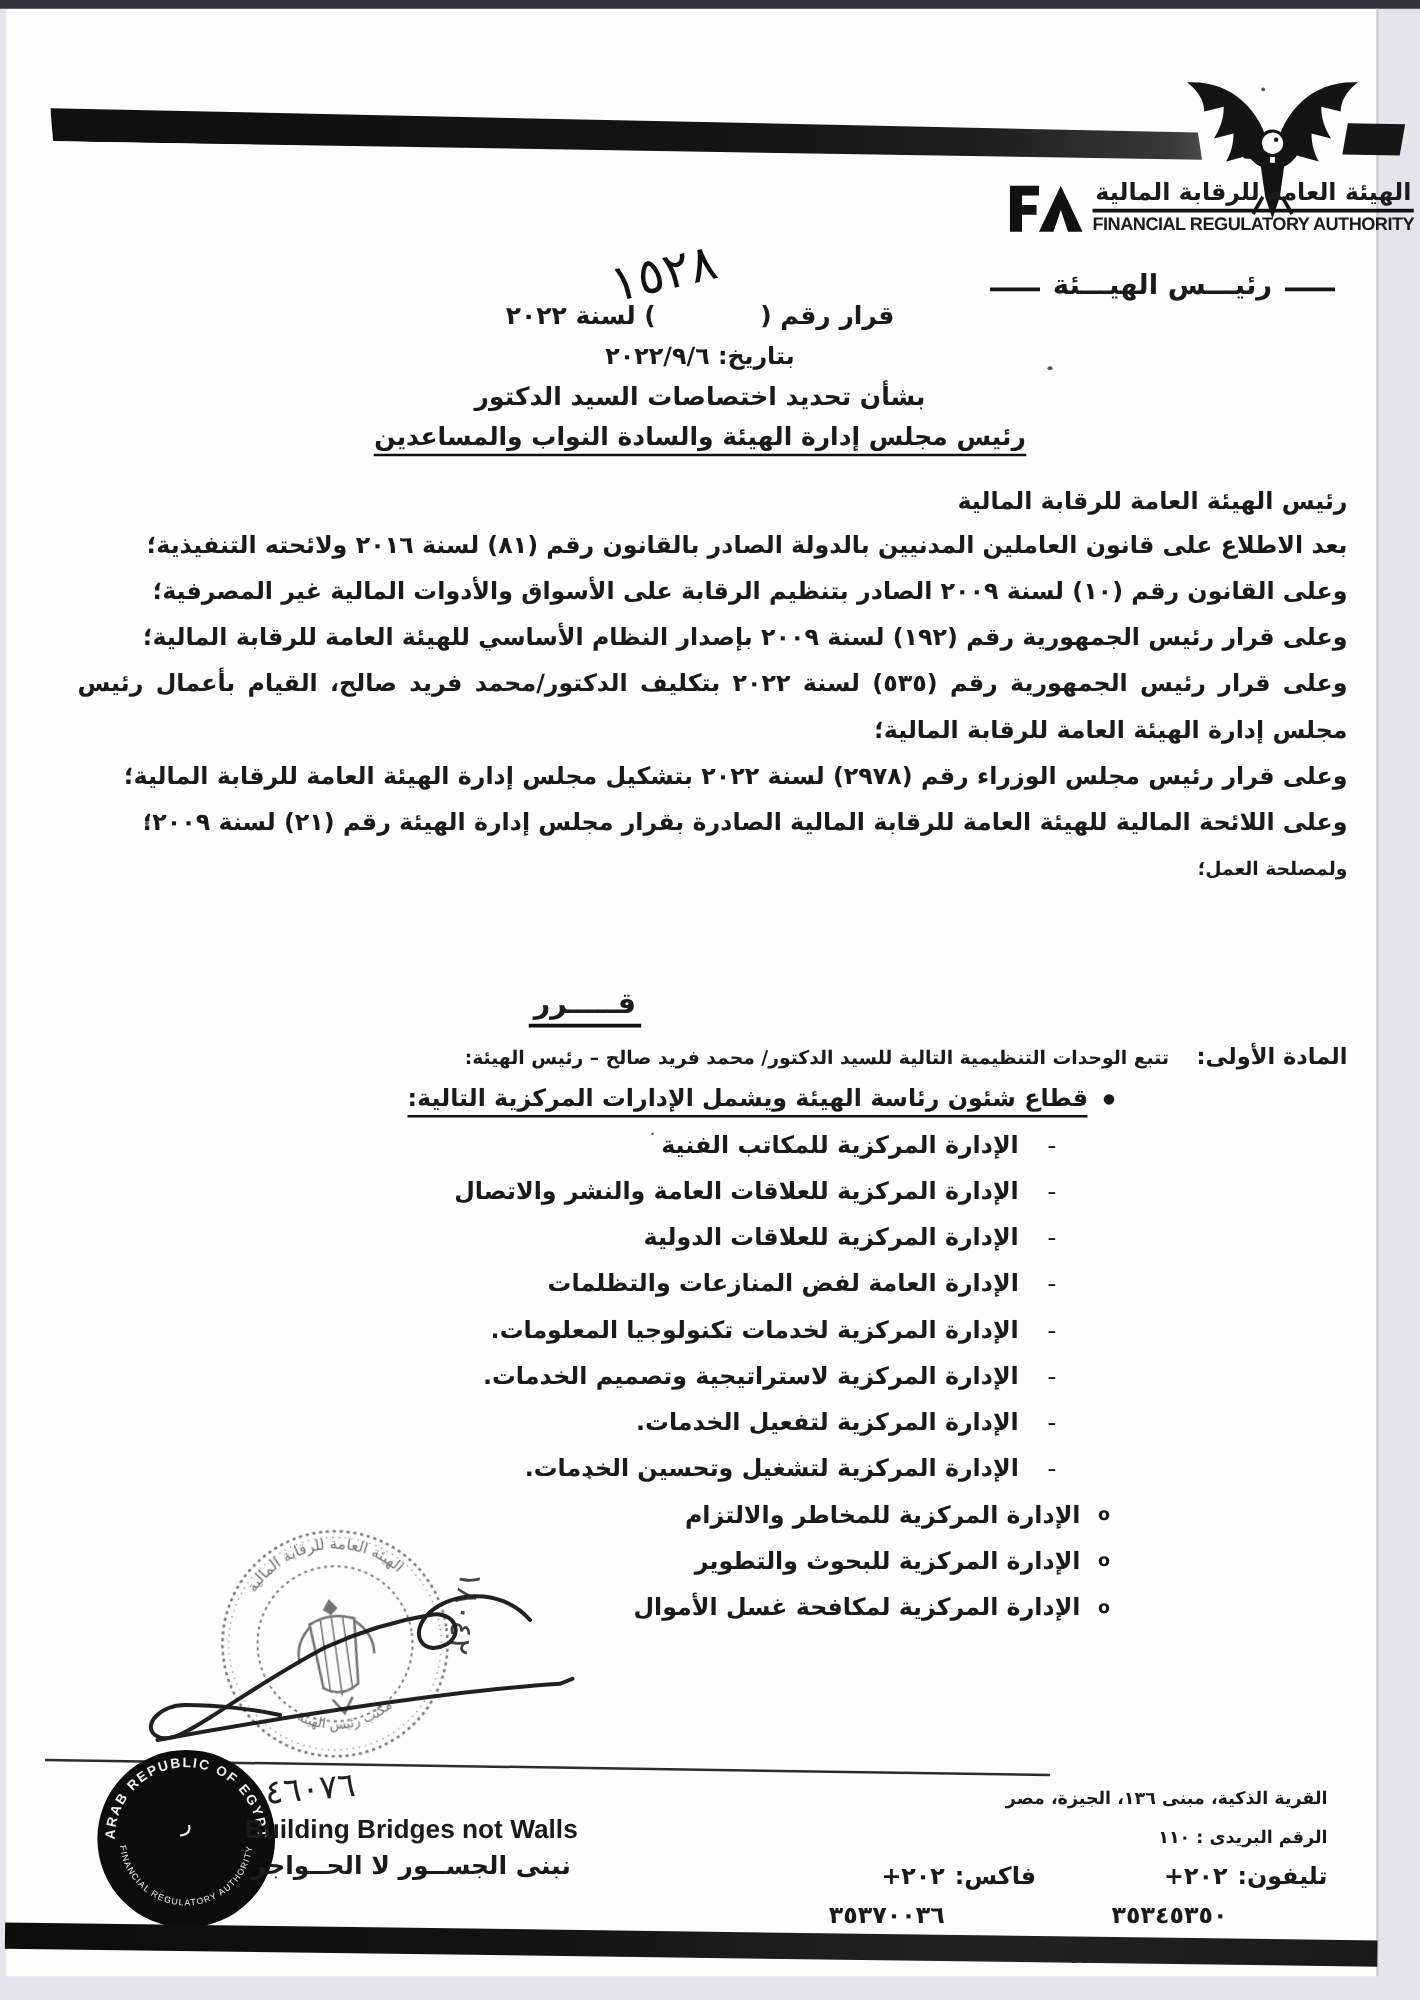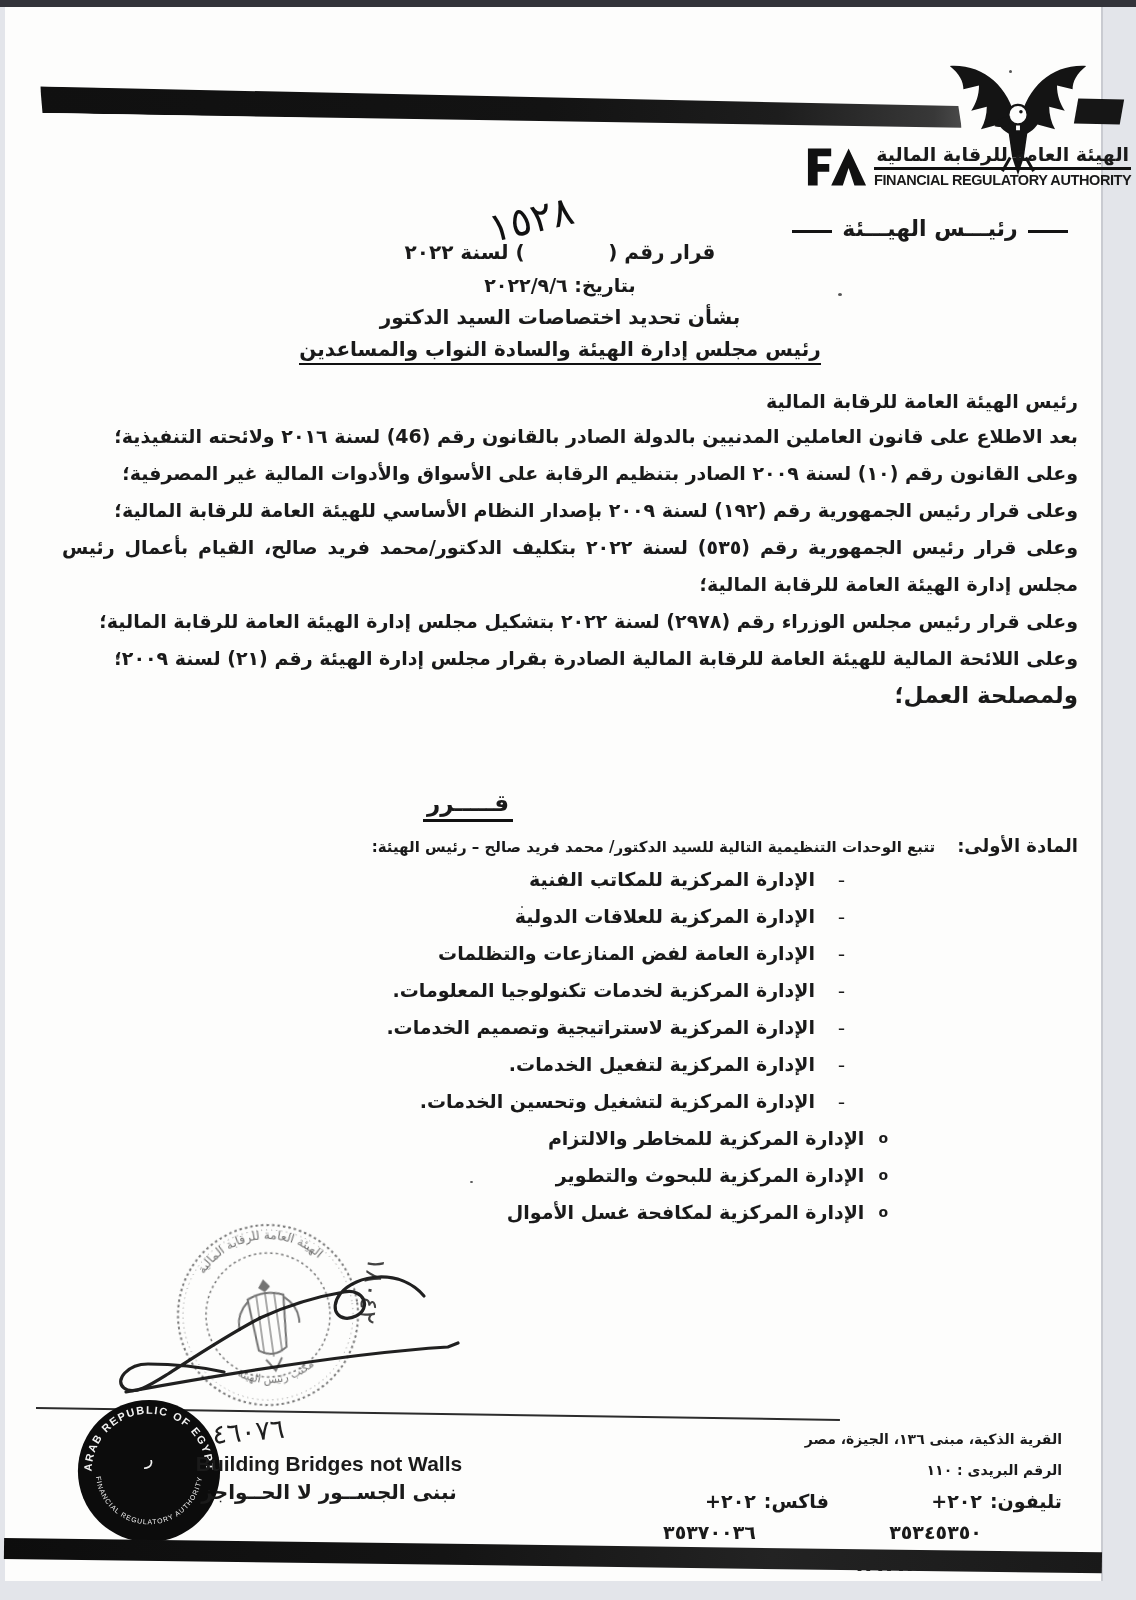--- a/index.html
+++ b/index.html
@@ -38,21 +38,21 @@
   .t3{font-size:20px;margin-top:9px;}
   .t4{font-size:20px;margin-top:8px;}
   .t4 span{border-bottom:2.5px solid #111;padding-bottom:2px;}
   .hand-no{position:absolute;left:488px;top:196px;font-size:40px;letter-spacing:9px;
     transform:rotate(-13deg);font-weight:normal;color:#111;white-space:nowrap;}
 
   
   .preamble{position:absolute;left:62px;top:390px;width:1016px;direction:rtl;text-align:justify;}
   .pre-head{font-size:19px;font-weight:bold;margin-bottom:6px;}
   .clause{font-size:19px;font-weight:bold;line-height:37px;margin:0;}
-  .closing{font-size:23px;font-weight:bold;line-height:37px;}
+  .closing{font-size:15px;font-weight:bold;line-height:37px;}
 
   .decree-word{position:absolute;left:0;top:790px;width:936px;text-align:center;}
   .decree-word span{font-size:23px;font-weight:bold;border-bottom:3px solid #111;padding:0 4px 3px 4px;}
   .article-row{position:absolute;left:62px;top:835px;width:1016px;direction:rtl;display:flex;gap:22px;align-items:baseline;}
   .article-label{font-size:18px;font-weight:bold;white-space:nowrap;}
   .article-text{font-size:15px;font-weight:bold;}
 
   
   .org-list{position:absolute;left:300px;top:868px;width:592px;direction:rtl;}
   .org-row{display:flex;align-items:baseline;height:37px;direction:rtl;}
@@ -131,39 +131,45 @@
 <div class="title-block">
   <div class="t-line t1">قرار رقم (            ) لسنة ٢٠٢٢</div>
   <div class="t-line t2">بتاريخ: ٢٠٢٢/٩/٦</div>
   <div class="t-line t3">بشأن تحديد اختصاصات السيد الدكتور</div>
   <div class="t-line t4"><span>رئيس مجلس إدارة الهيئة والسادة النواب والمساعدين</span></div>
 </div>
 <div class="hand-no">١٥٢٨</div>
 
 <div class="preamble">
   <div class="pre-head">رئيس الهيئة العامة للرقابة المالية</div>
-  <p class="clause">بعد الاطلاع على قانون العاملين المدنيين بالدولة الصادر بالقانون رقم (46) لسنة ٢٠١٦ ولائحته التنفيذية؛</p>
+  <p class="clause">بعد الاطلاع على قانون العاملين المدنيين بالدولة الصادر بالقانون رقم (٨١) لسنة ٢٠١٦ ولائحته التنفيذية؛</p>
   <p class="clause">وعلى القانون رقم (١٠) لسنة ٢٠٠٩ الصادر بتنظيم الرقابة على الأسواق والأدوات المالية غير المصرفية؛</p>
   <p class="clause">وعلى قرار رئيس الجمهورية رقم (١٩٢) لسنة ٢٠٠٩ بإصدار النظام الأساسي للهيئة العامة للرقابة المالية؛</p>
   <p class="clause">وعلى قرار رئيس الجمهورية رقم (٥٣٥) لسنة ٢٠٢٢ بتكليف الدكتور/محمد فريد صالح، القيام بأعمال رئيس مجلس إدارة الهيئة العامة للرقابة المالية؛</p>
   <p class="clause">وعلى قرار رئيس مجلس الوزراء رقم (٢٩٧٨) لسنة ٢٠٢٢ بتشكيل مجلس إدارة الهيئة العامة للرقابة المالية؛</p>
   <p class="clause">وعلى اللائحة المالية للهيئة العامة للرقابة المالية الصادرة بقرار مجلس إدارة الهيئة رقم (٢١) لسنة ٢٠٠٩؛</p>
   <div class="closing">ولمصلحة العمل؛</div>
 </div>
 
 <div class="decree-word"><span>قـــــرر</span></div>
 
 <div class="article-row">
   <span class="article-label">المادة الأولى:</span>
   <span class="article-text">تتبع الوحدات التنظيمية التالية للسيد الدكتور/ محمد فريد صالح – رئيس الهيئة:</span>
 </div>
 
 <div class="org-list">
+  <div class="org-row sec">
+      <span class="txt">قطاع شئون رئاسة الهيئة ويشمل الإدارات المركزية التالية:</span>
+    </div>
   <div class="org-row itm">
       <span class="txt">الإدارة المركزية للمكاتب الفنية</span>
+    </div>
+  <div class="org-row itm">
+      <span class="txt">الإدارة المركزية للعلاقات العامة والنشر والاتصال</span>
     </div>
   <div class="org-row itm">
       <span class="txt">الإدارة المركزية للعلاقات الدولية</span>
     </div>
   <div class="org-row itm">
       <span class="txt">الإدارة العامة لفض المنازعات والتظلمات</span>
     </div>
   <div class="org-row itm">
       <span class="txt">الإدارة المركزية لخدمات تكنولوجيا المعلومات.</span>
     </div>

